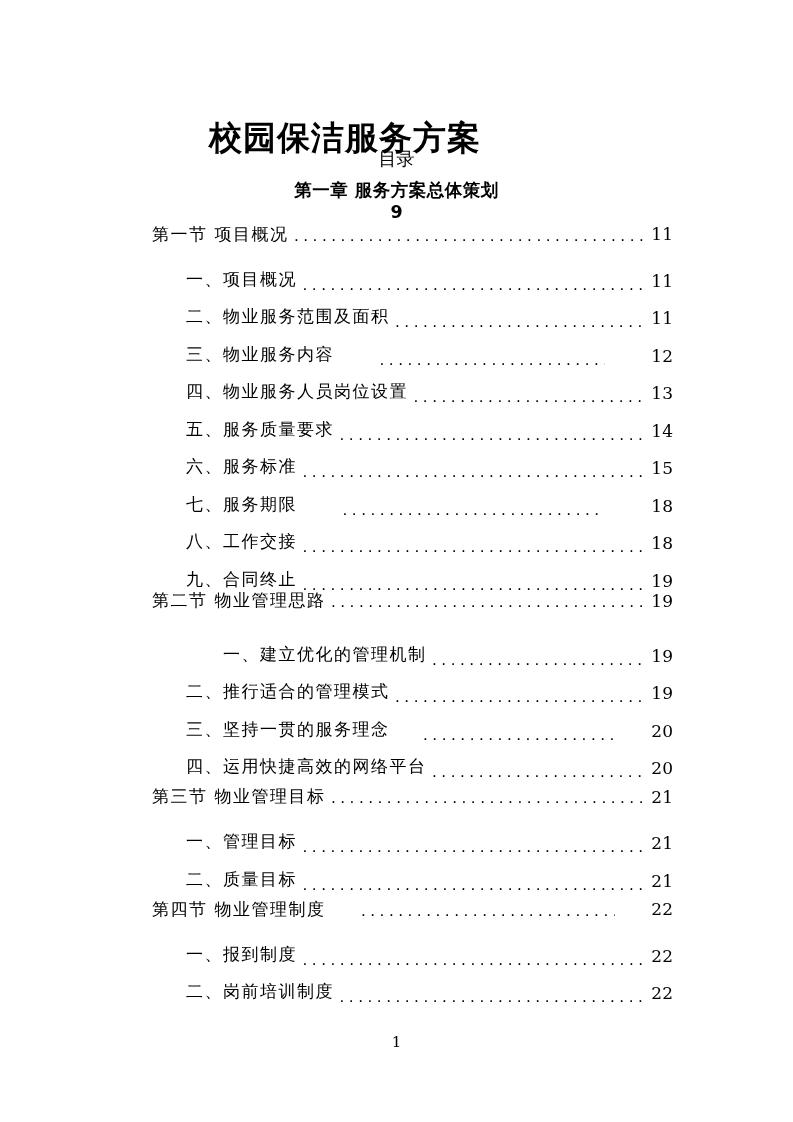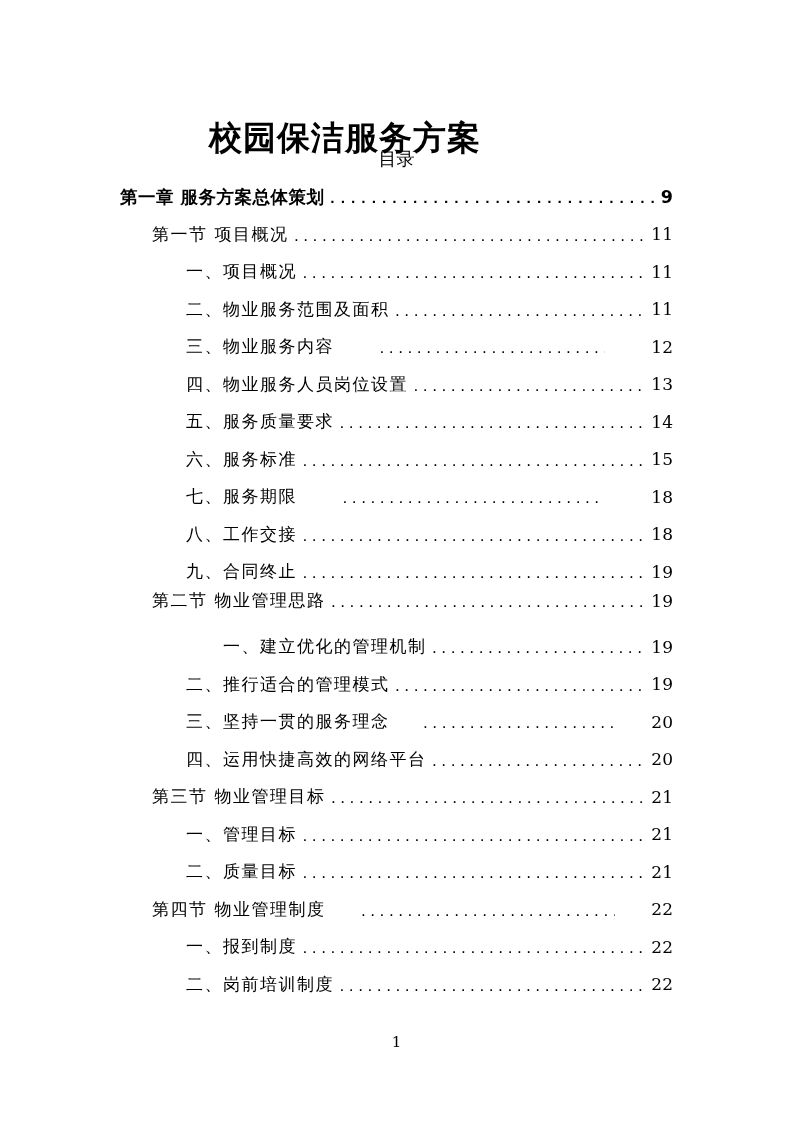--- a/index.html
+++ b/index.html
@@ -51,23 +51,24 @@
       align-items: center;
       right: 120px;
       font-size: 17px;
       white-space: nowrap;
     }
     .toc-row.level-1 {
       left: 120px;
       font-family: "DejaVu Sans", "Liberation Sans", sans-serif;
       font-weight: bold;
       font-size: 17.5px;
+      flex-direction: column;
     }
     .toc-row.level-2 { left: 152px; }
-    .toc-row.level-3 { left: 186px; }
+    .toc-row.level-3 { left: 186px; align-items: flex-end; }
     .toc-label {
       flex: 0 0 auto;
       letter-spacing: 1.5px;
     }
     .toc-row.level-1 .toc-label { letter-spacing: 0.5px; }
     .toc-leader {
       flex: 1 1 auto;
       overflow: hidden;
       white-space: nowrap;
       margin: 0 6px 0 4px;

